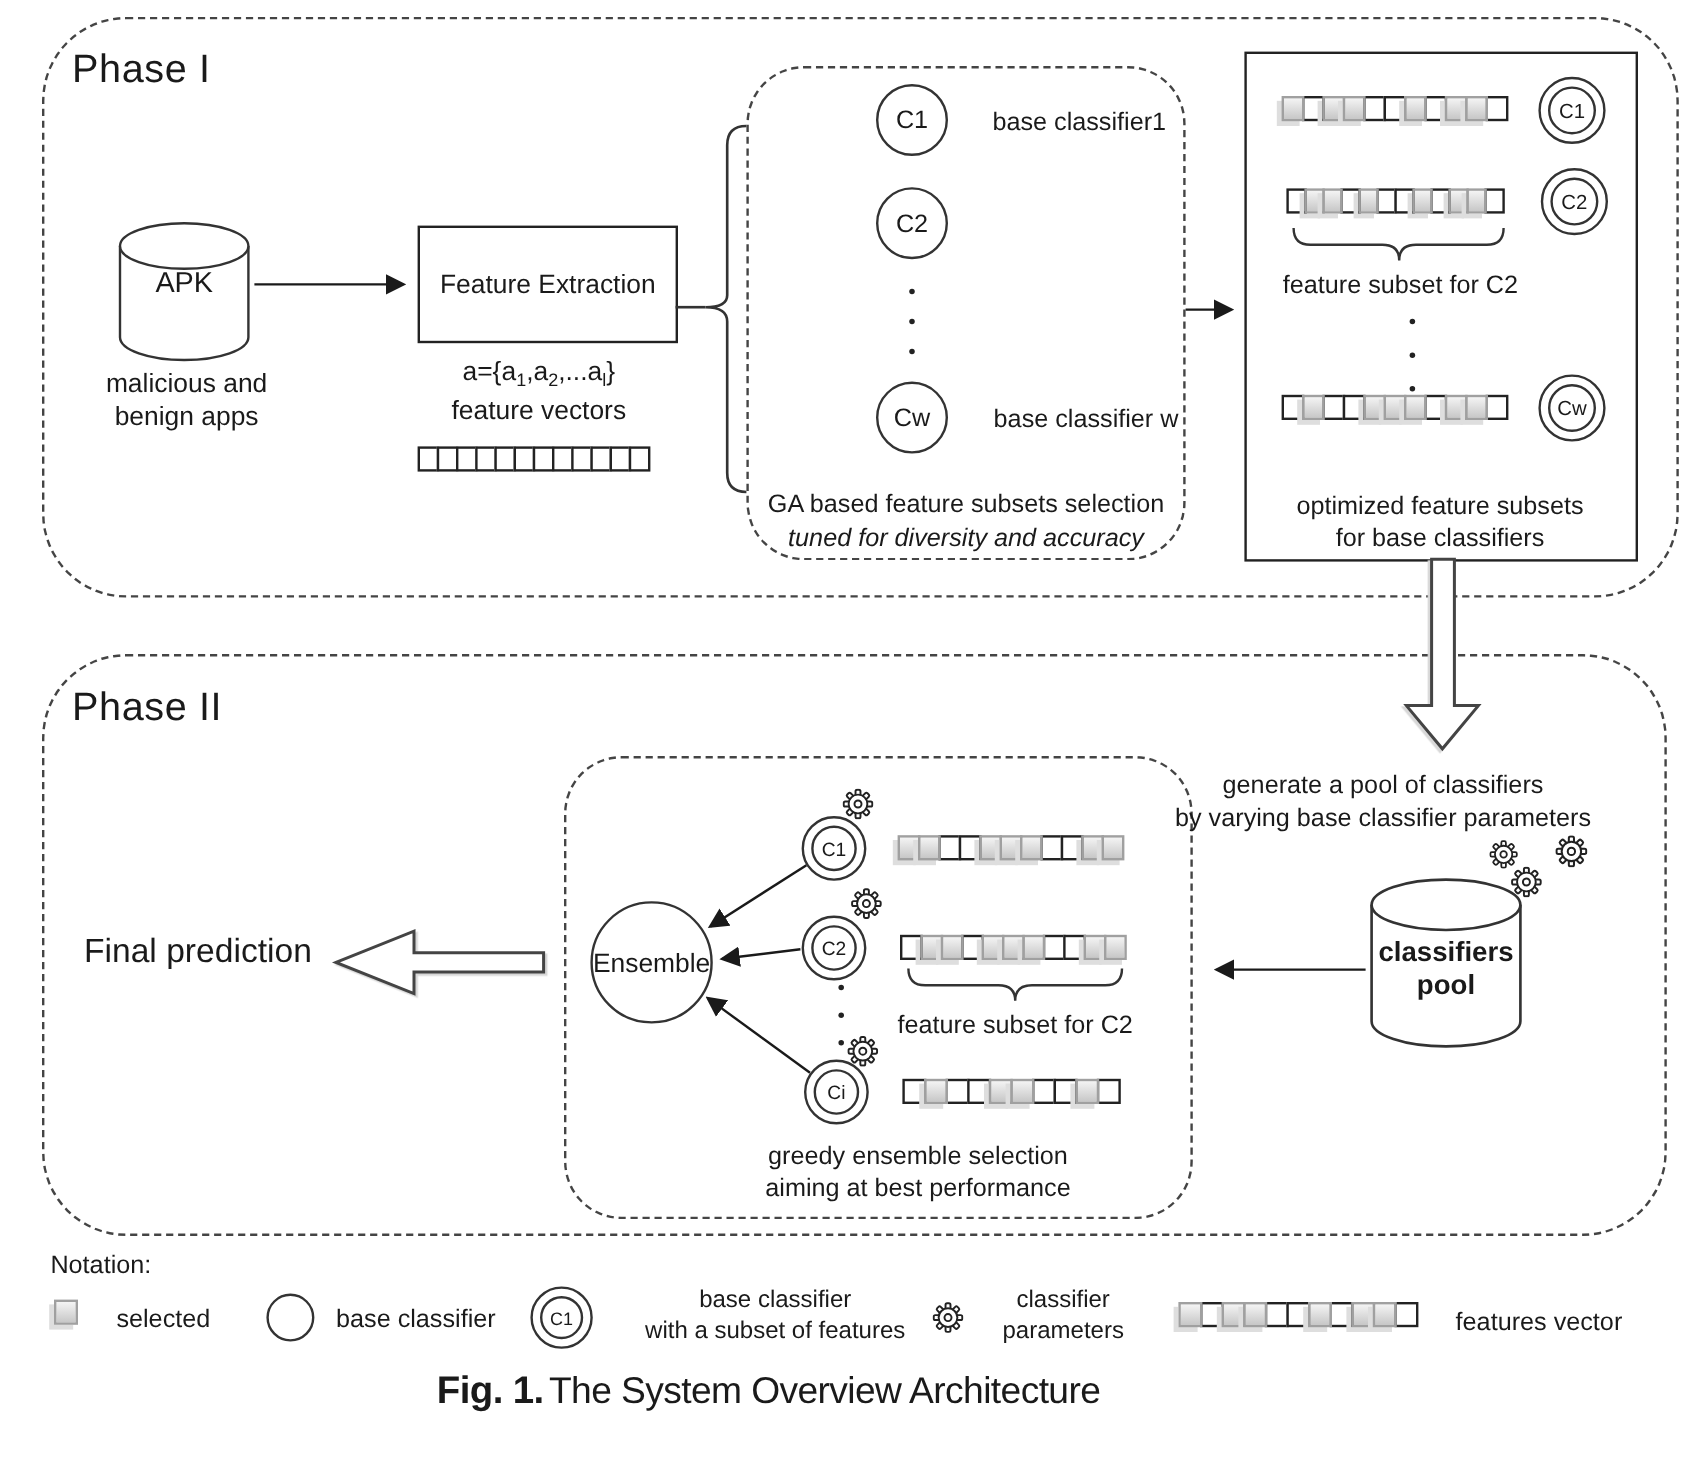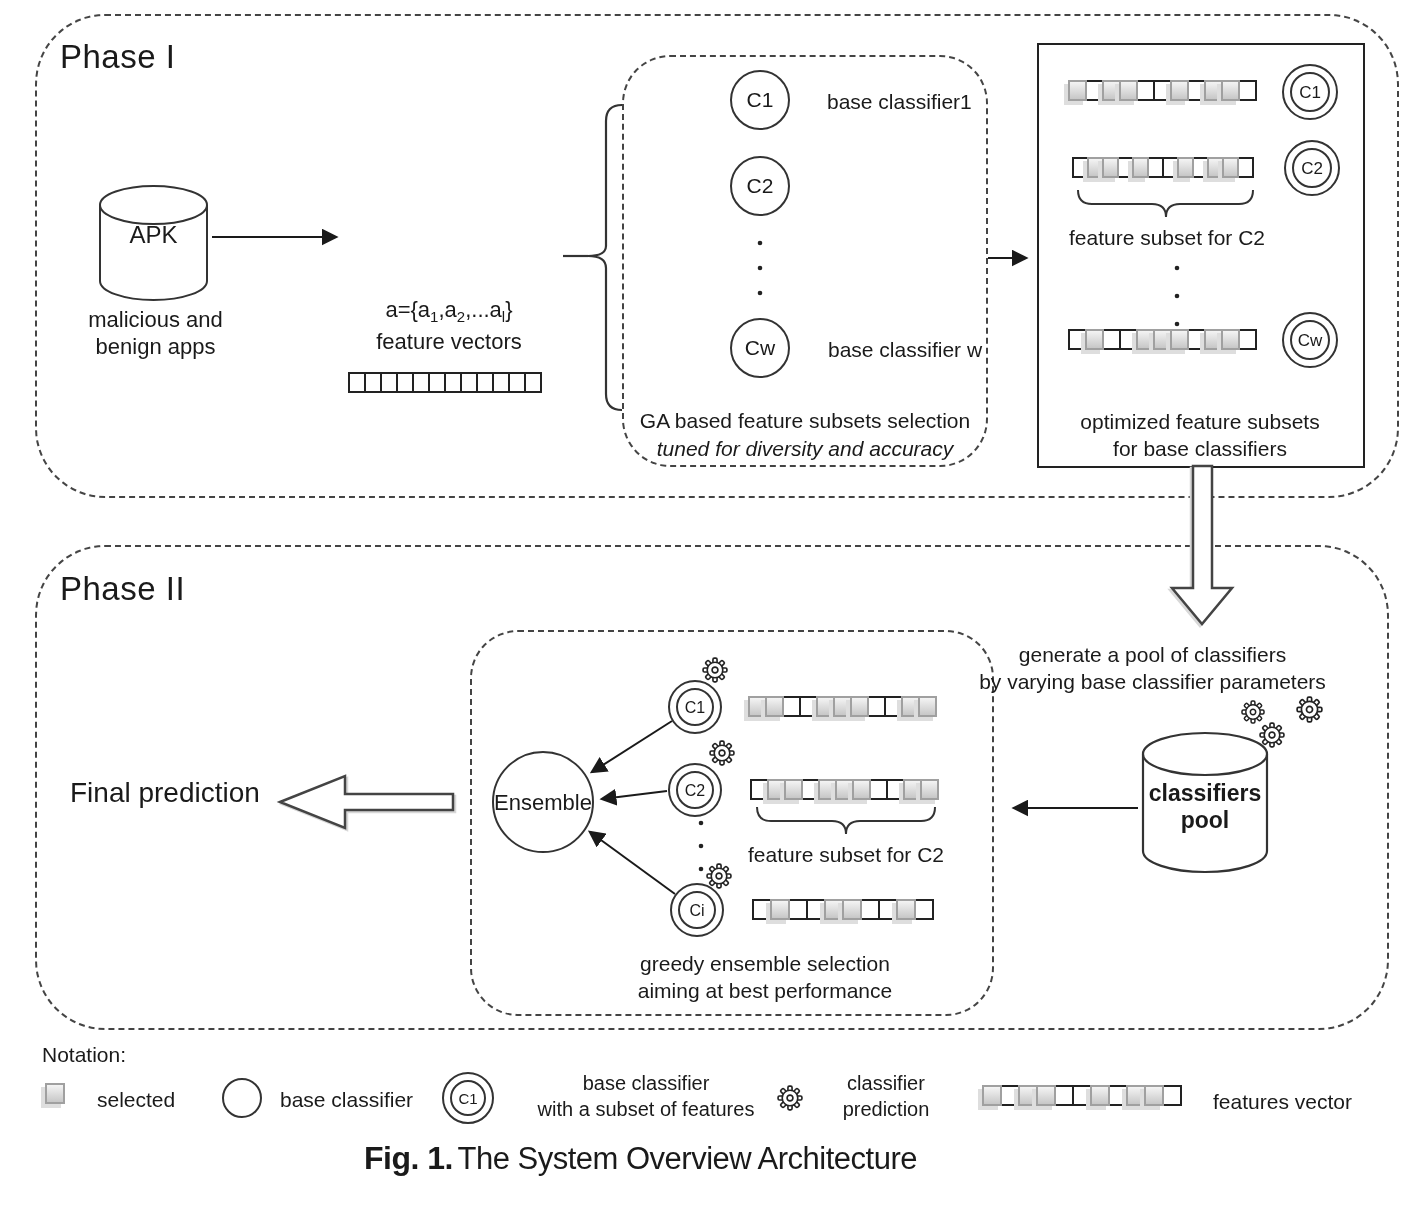--- a/index.html
+++ b/index.html
@@ -34,20 +34,23 @@
 </head>
 <body>
 
 <div class="stage">
 
   <div class="dashed-box" style="left:35px;top:14px;width:1360px;height:480px;"></div>
   <div class="dashed-box inner" style="left:622px;top:55px;width:362px;height:408px;"></div>
   <div class="solid-box" style="left:1037px;top:43px;width:324px;height:421px;"></div>
   <div class="dashed-box" style="left:35px;top:545px;width:1350px;height:481px;"></div>
   <div class="dashed-box inner" style="left:470px;top:630px;width:520px;height:382px;"></div>
+  <div class="solid-box fe-box" style="left:348px;top:188px;width:213px;height:94px;">
+    <span>Feature Extraction</span>
+  </div>
 
   <svg class="layer" width="1416" height="1218" viewBox="0 0 1416 1218">
     <defs>
       <marker id="ah" viewBox="0 0 10 10" refX="8.5" refY="5" markerWidth="8.5" markerHeight="8.5" orient="auto">
         <path d="M0,0 L10,5 L0,10 z" fill="#1a1a1a"></path>
       </marker>
     </defs>
 
     <g stroke="#333" stroke-width="2" fill="#fff">
       <path d="M100,205 L100,281 A53.5,19 0 0 0 207,281 L207,205"></path>
@@ -392,21 +395,21 @@
 
   <div class="abs lbl" style="left:42px;top:1041px;">Notation:</div>
   <div class="abs lbl" style="left:97px;top:1086px;">selected</div>
   <div class="abs lbl" style="left:280px;top:1086px;">base classifier</div>
   <div class="abs lbl center line2" style="left:527px;top:1070px;width:238px;font-size:20px;line-height:26px;">
     <span>base classifier</span>
     <span>with a subset of features</span>
   </div>
   <div class="abs lbl center line2" style="left:824px;top:1070px;width:124px;font-size:20px;line-height:26px;">
     <span>classifier</span>
-    <span>prediction</span>
+    <span>parameters</span>
   </div>
   <div class="abs lbl" style="left:1213px;top:1088px;">features vector</div>
 
   <div class="caption-row">
     <span class="fig">Fig. 1.</span>
     <span class="ttl">The System Overview Architecture</span>
   </div>
 
 </div>
 

